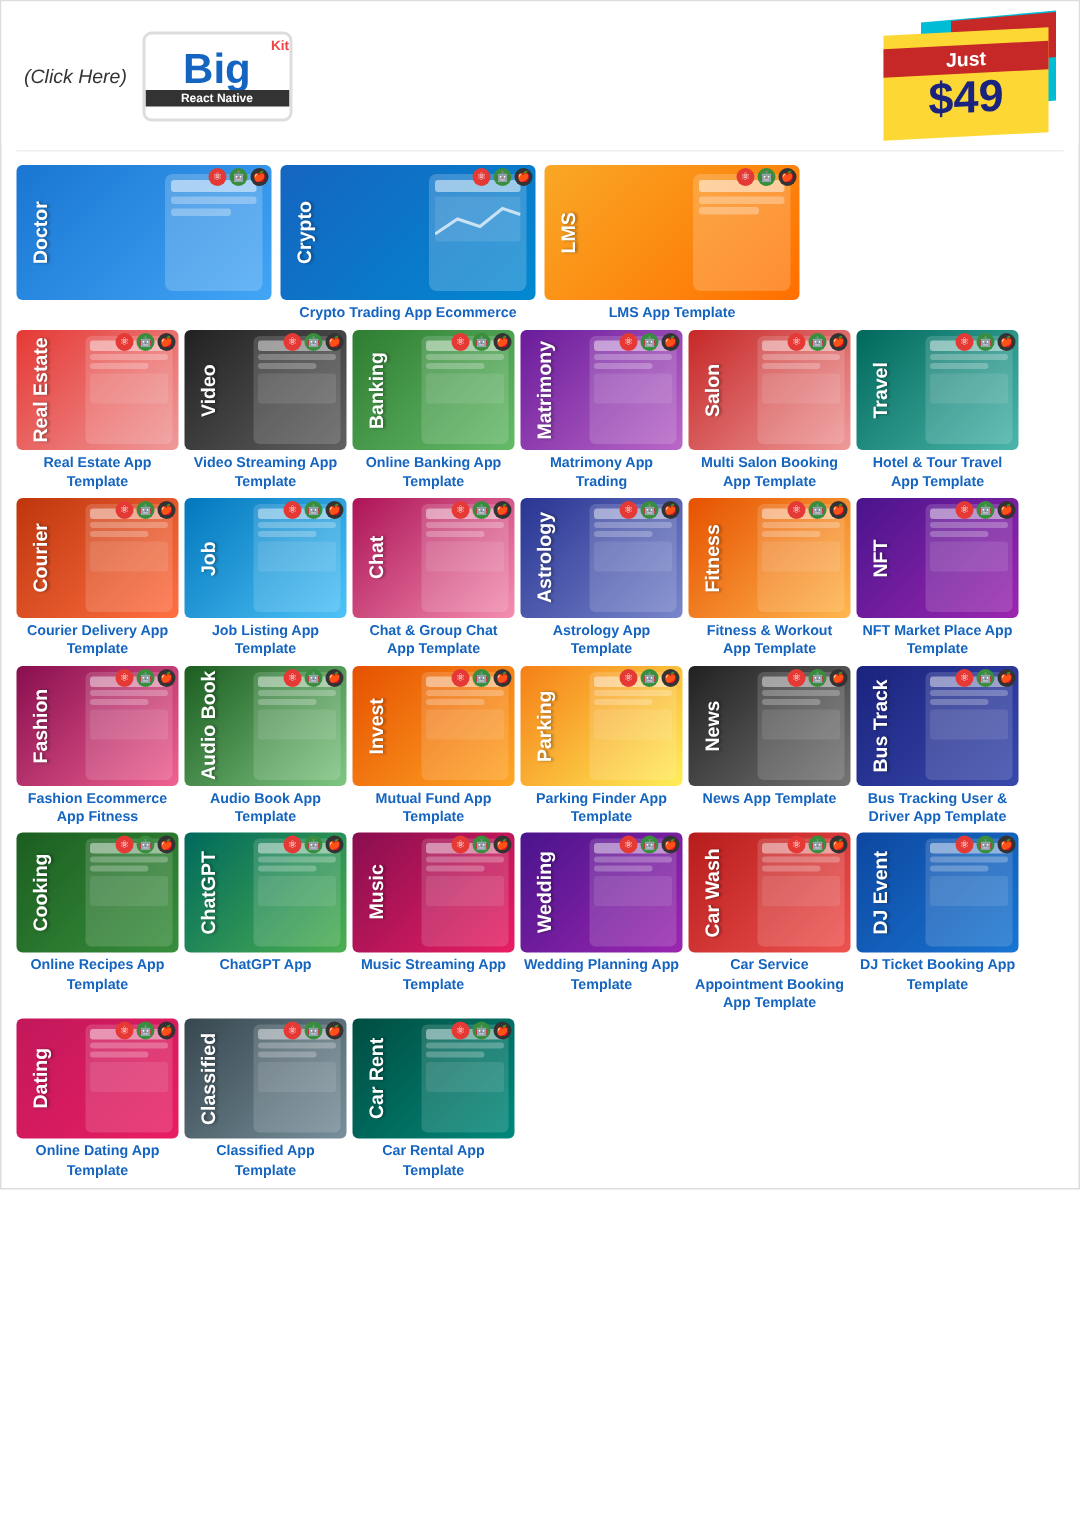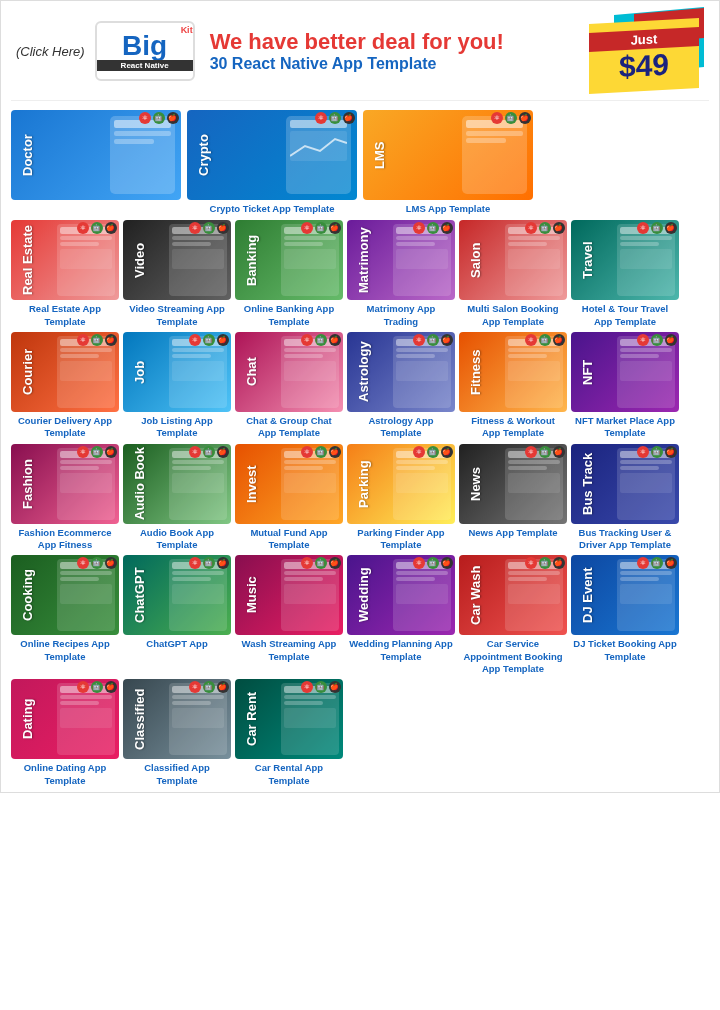--- a/index.html
+++ b/index.html
@@ -265,24 +265,20 @@
     <div class="header-left">
       <div>
         <span class="click-here">(Click Here)</span>
       </div>
       <div class="big-kit-logo">
         <span class="kit-label">Kit</span>
         <span class="big-text">Big</span>
         <span class="react-native-label">React Native</span>
       </div>
     </div>
-    <div class="header-middle">
-      <div class="header-headline">We have better deal for you!</div>
-      <div class="header-sub">30 React Native App Template</div>
-    </div>
     <div class="price-badge-wrapper">
       <div class="price-bg-teal"></div>
       <div class="price-bg-red"></div>
       <div class="price-badge">
         <div class="just-text">Just</div>
         <div class="price-text">$49</div>
       </div>
     </div>
   </div>
 
@@ -316,21 +312,21 @@
         <div class="label-bar">Crypto</div>
         <div style="position:absolute;right:6px;top:6px;bottom:6px;width:65px;background:rgba(255,255,255,0.2);border-radius:5px;padding:4px;">
           <div style="height:8px;background:rgba(255,255,255,0.5);border-radius:2px;"></div>
           <div style="margin-top:3px;height:30px;background:rgba(255,255,255,0.1);border-radius:2px;position:relative;">
             <svg width="57" height="30" style="position:absolute;left:0;top:0;">
                 <polyline points="0,25 15,15 30,20 45,8 57,12" fill="none" stroke="rgba(255,255,255,0.7)" stroke-width="2"></polyline>
               </svg>
           </div>
         </div>
       </div>
-      <div class="template-name">Crypto Ticket App Template</div>
+      <div class="template-name">Crypto Trading App Ecommerce</div>
     </div>
 
     <div class="template-item" style="width:170px">
       <div class="template-thumb color-lms" style="width:170px;height:90px;">
         <div class="corner-icons">
           <div class="icon-dot" style="background:#e53935;">⚛</div>
           <div class="icon-dot" style="background:#388e3c;">🤖</div>
           <div class="icon-dot" style="background:#333;">🍎</div>
         </div>
         <div class="label-bar">LMS</div>
@@ -694,21 +690,21 @@
       <div class="icon-dot" style="background:#333;">🍎</div>
     </div>
     <div class="label-bar">Music</div>
     <div style="position:absolute;right:4px;top:4px;bottom:4px;width:58px;background:rgba(255,255,255,0.15);border-radius:4px;padding:3px;">
       <div style="height:7px;background:rgba(255,255,255,0.45);border-radius:2px;"></div>
       <div style="height:4px;background:rgba(255,255,255,0.25);border-radius:2px;margin-top:2px;"></div>
       <div style="height:4px;background:rgba(255,255,255,0.25);border-radius:2px;margin-top:2px;width:75%;"></div>
       <div style="height:20px;background:rgba(255,255,255,0.1);border-radius:2px;margin-top:3px;"></div>
     </div>
   </div>
-          <div class="template-name">Wash Streaming App Template</div>
+          <div class="template-name">Music Streaming App Template</div>
         </div>
         <div class="template-item">
           <div class="template-thumb color-wedding">
     <div class="corner-icons">
       <div class="icon-dot" style="background:#e53935;">⚛</div>
       <div class="icon-dot" style="background:#388e3c;">🤖</div>
       <div class="icon-dot" style="background:#333;">🍎</div>
     </div>
     <div class="label-bar">Wedding</div>
     <div style="position:absolute;right:4px;top:4px;bottom:4px;width:58px;background:rgba(255,255,255,0.15);border-radius:4px;padding:3px;">

